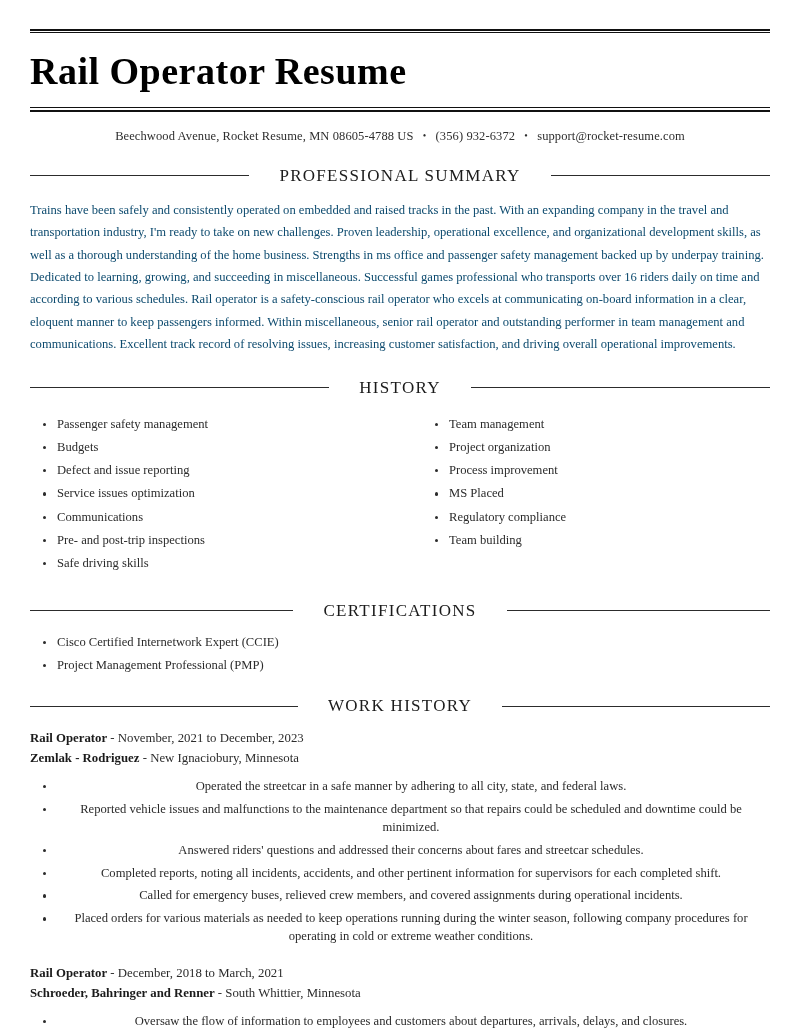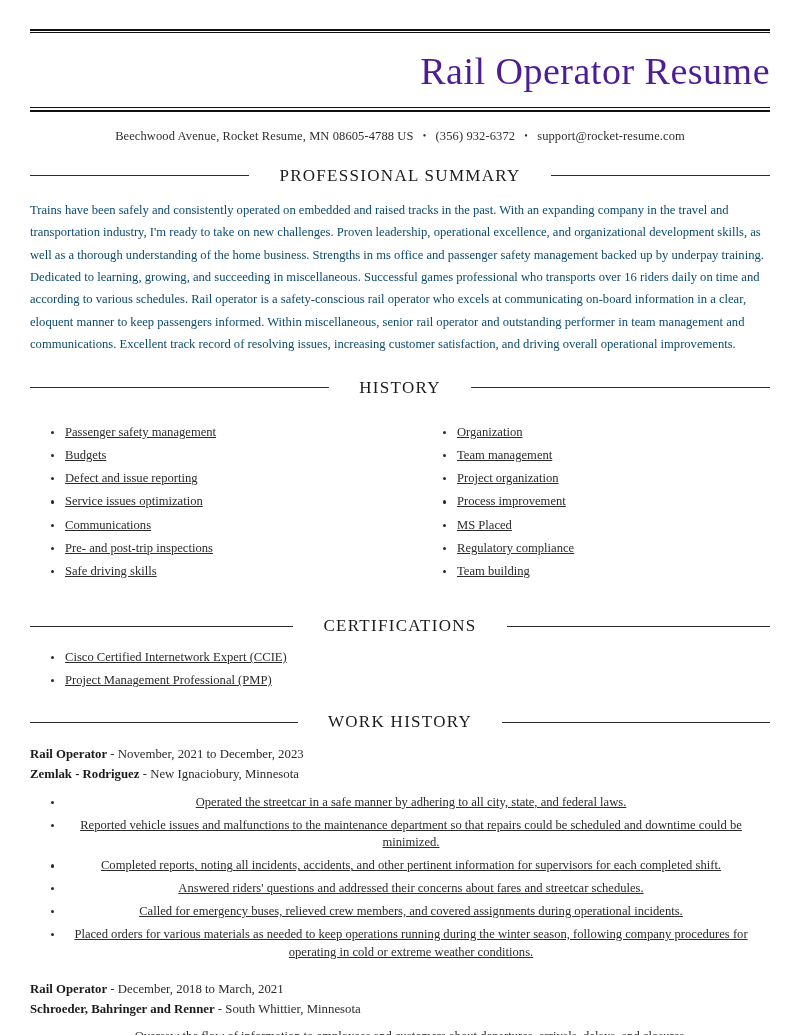--- a/index.html
+++ b/index.html
@@ -23,25 +23,25 @@
 
   
   .rule-top {
     margin-top: 29px;
     border-top: 2.5px solid #111111;
     border-bottom: 1px solid #111111;
     height: 1px;
     box-sizing: content-box;
   }
   .doc-title {
-    text-align: right;
+    text-align: left;
     font-size: 38px;
-    font-weight: 400;
+    font-weight: 700;
     letter-spacing: 0.5px;
-    color: #4c1d95;
+    color: #000000;
     margin: 18px 0 14px 0;
     line-height: 1.1;
   }
   .rule-under-title {
     border-top: 1px solid #111111;
     border-bottom: 2.5px solid #111111;
     height: 2px;
     box-sizing: content-box;
   }
   .contact {
@@ -84,23 +84,22 @@
     font-size: 12.6px;
     line-height: 1.78;
     text-align: left;
     color: #0c4a6e;
     margin: 0;
   }
 
   
   ul.bullets {
     list-style: none;
-    margin: 13px;
+    margin: 5px;
     padding: 0;
-    text-decoration: underline;
   }
   ul.bullets li {
     position: relative;
     padding-left: 22px;
     font-size: 12.6px;
     line-height: 1.42;
     margin-bottom: 4.5px;
     color: #2b2b2b;
   }
   ul.bullets li::before {
@@ -198,21 +197,20 @@
         <li>Budgets</li>
         <li>Defect and issue reporting</li>
         <li>Service issues optimization</li>
         <li>Communications</li>
         <li>Pre- and post-trip inspections</li>
         <li>Safe driving skills</li>
       </ul>
     </div>
     <div class="skills-col right">
       <ul class="bullets">
-        <li>Organization</li>
         <li>Team management</li>
         <li>Project organization</li>
         <li>Process improvement</li>
         <li>MS Placed</li>
         <li>Regulatory compliance</li>
         <li>Team building</li>
       </ul>
     </div>
   </div>
 
@@ -235,22 +233,22 @@
   <div class="job">
     <div class="job-line">
       <span class="b">Rail Operator</span><span class="dash"> - </span><span>November, 2021 to December, 2023</span>
     </div>
     <div class="job-line">
       <span class="b">Zemlak - Rodriguez</span><span class="dash"> - </span><span>New Ignaciobury, Minnesota</span>
     </div>
     <ul class="bullets">
       <li>Operated the streetcar in a safe manner by adhering to all city, state, and federal laws.</li>
       <li>Reported vehicle issues and malfunctions to the maintenance department so that repairs could be scheduled and downtime could be minimized.</li>
+      <li>Answered riders' questions and addressed their concerns about fares and streetcar schedules.</li>
       <li>Completed reports, noting all incidents, accidents, and other pertinent information for supervisors for each completed shift.</li>
-      <li>Answered riders' questions and addressed their concerns about fares and streetcar schedules.</li>
       <li>Called for emergency buses, relieved crew members, and covered assignments during operational incidents.</li>
       <li>Placed orders for various materials as needed to keep operations running during the winter season, following company procedures for operating in cold or extreme weather conditions.</li>
     </ul>
   </div>
 
   <div class="job">
     <div class="job-line">
       <span class="b">Rail Operator</span><span class="dash"> - </span><span>December, 2018 to March, 2021</span>
     </div>
     <div class="job-line">

